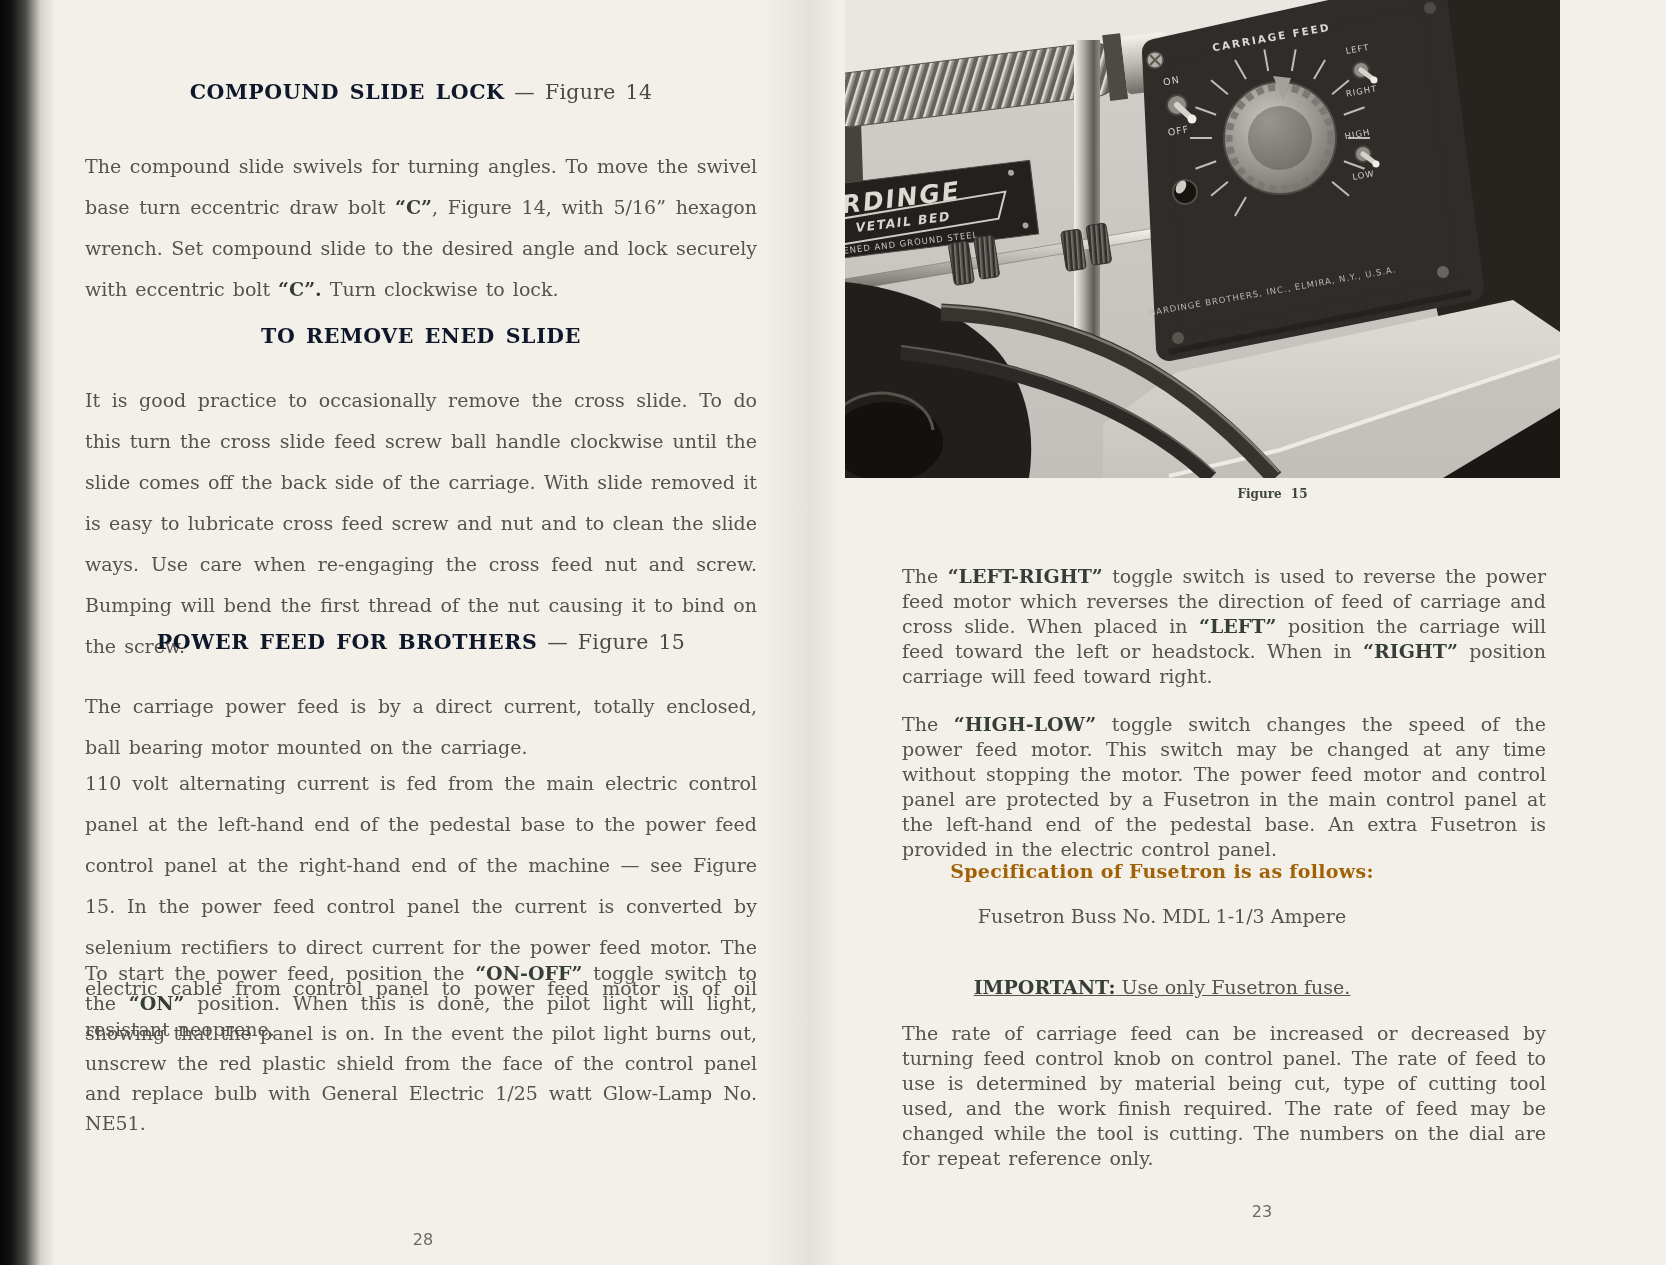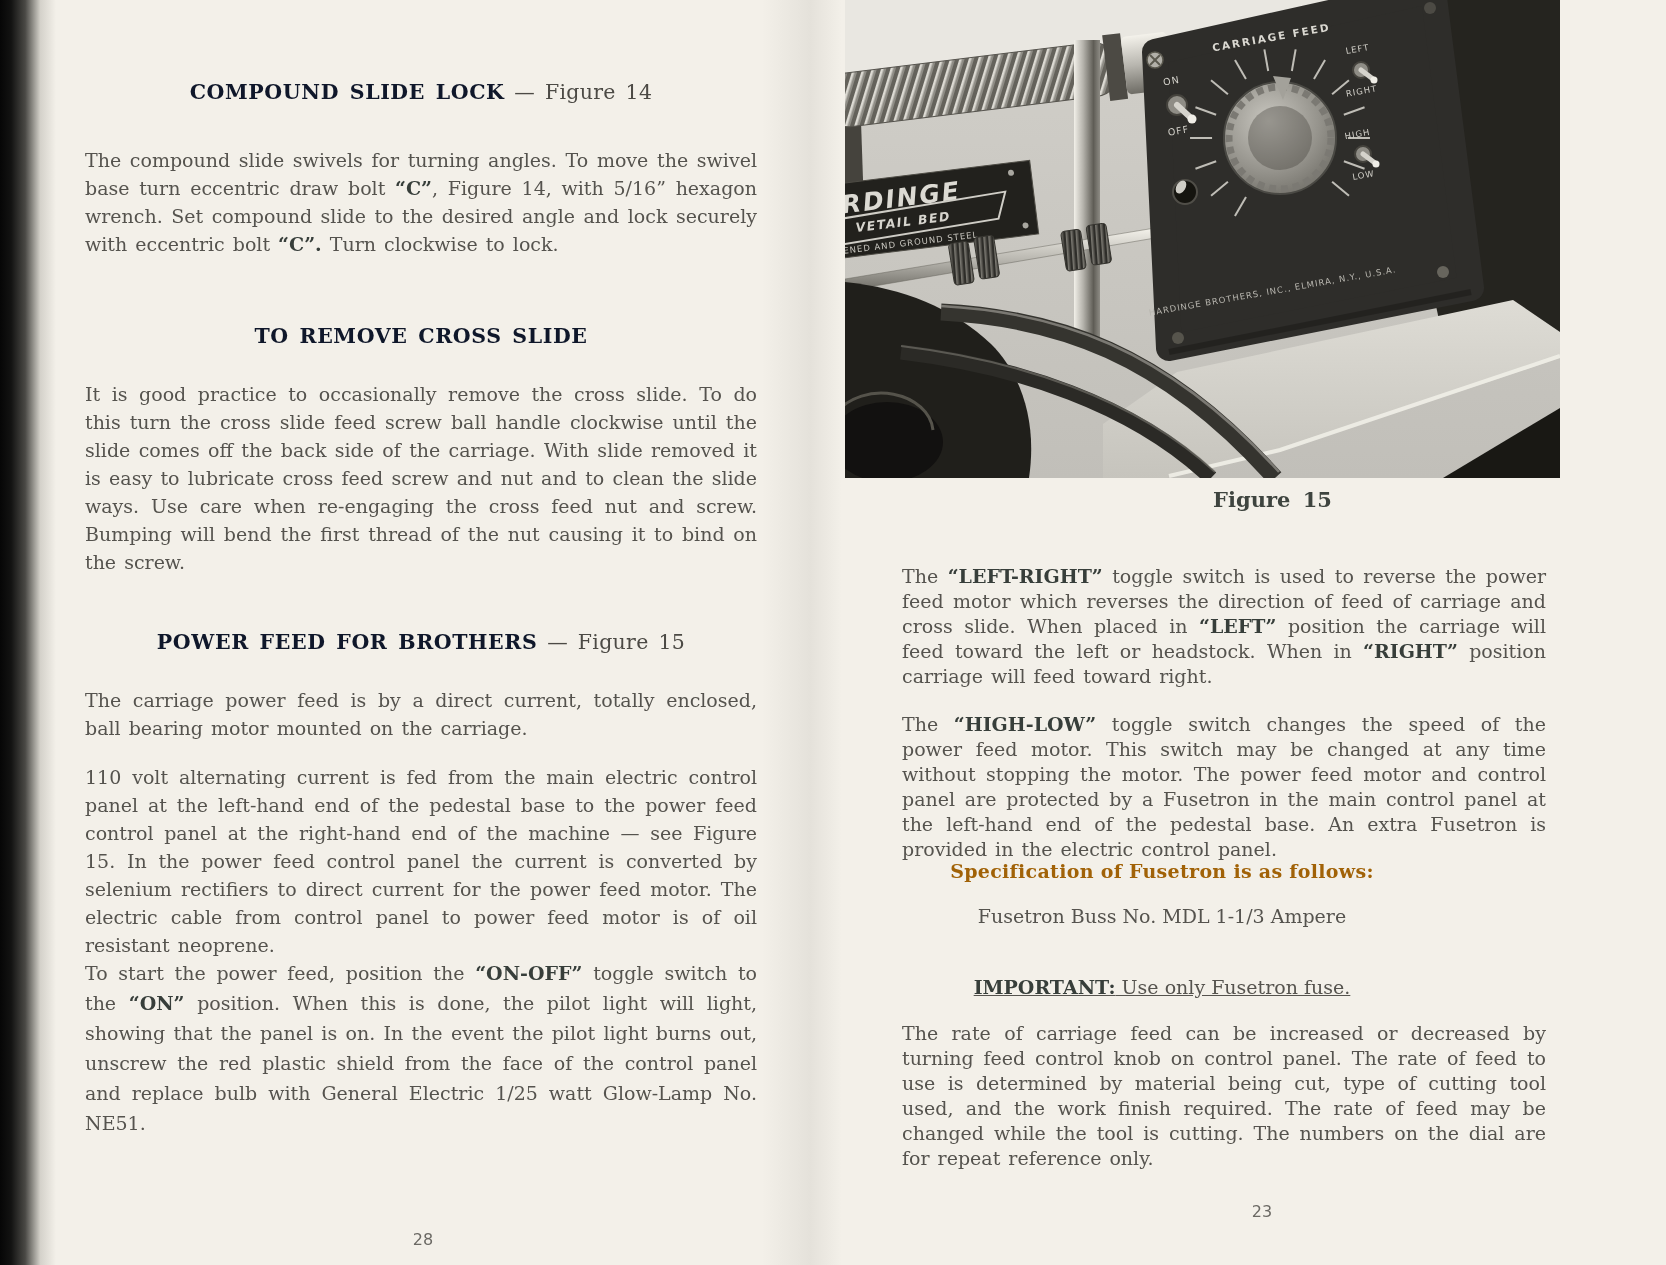--- a/index.html
+++ b/index.html
@@ -9,42 +9,42 @@
   #scan{position:absolute;inset:0;}
   .gutter-shadow{position:absolute;left:0;top:0;width:56px;height:100%;
        background:linear-gradient(90deg,#060606 0%,#131312 20%,#4a4945 45%,rgba(120,118,110,.25) 72%,rgba(120,118,110,0) 100%);}
   .spine-shade{position:absolute;left:762px;top:0;width:80px;height:100%;
        background:linear-gradient(90deg,rgba(100,97,90,0),rgba(100,97,90,.10) 60%,rgba(100,97,90,0));}
   .block{position:absolute;}
   .heading{font-size:20.5px;color:#4c4a45;text-align:center;letter-spacing:.3px;word-spacing:3px;}
   .heading strong{color:#0f172a;letter-spacing:.6px;}
   .para{font-size:19px;color:#55534e;text-align:justify;word-spacing:2px;}
   .para strong,.centerline strong{color:#373e3a;}
-  .left-col{line-height:28px;}
+  .left-col{line-height:41px;}
   .right-col{line-height:25px;}
   .centerline{font-size:19px;color:#55534e;text-align:center;}
   .centerline.bold{font-weight:bold;color:#a16207;letter-spacing:.3px;}
-  .fig-caption{font-size:21px;font-weight:bold;color:#3e443f;text-align:center;word-spacing:5px;}
+  .fig-caption{font-size:12px;font-weight:bold;color:#3e443f;text-align:center;word-spacing:5px;}
   .page-num{font-family:"DejaVu Sans",sans-serif;font-size:16px;color:#6b6964;text-align:center;}
   svg text{font-family:"DejaVu Sans",sans-serif;}
 </style>
 </head>
 <body>
 
 <div id="scan">
 
   <div class="gutter-shadow"></div>
   <div class="spine-shade"></div>
 
   <div>
     <div class="block heading" style="left:85px;top:80px;width:672px;"><strong>COMPOUND SLIDE LOCK</strong><span> — Figure 14</span></div>
 
     <div class="block para left-col" style="left:85px;top:146px;width:672px;"><span>The compound slide swivels for turning angles.  To move the swivel base turn eccentric draw bolt </span><strong>“C”</strong><span>, Figure 14, with 5/16” hexagon wrench.  Set compound slide to the desired angle and lock securely with eccentric bolt </span><strong>“C”.</strong><span>  Turn clockwise to lock.</span></div>
 
-    <div class="block heading" style="left:85px;top:324px;width:672px;"><strong>TO REMOVE CROSS SLIDE</strong></div>
+    <div class="block heading" style="left:85px;top:324px;width:672px;"><strong>TO REMOVE ENED SLIDE</strong></div>
 
     <div class="block para left-col" style="left:85px;top:380px;width:672px;"><span>It is good practice to occasionally remove the cross slide.  To do this turn the cross slide feed screw ball handle clockwise until the slide comes off the back side of the carriage.  With slide removed it is easy to lubricate cross feed screw and nut and to clean the slide ways.  Use care when re-engaging the cross feed nut and screw.  Bumping will bend the first thread of the nut causing it to bind on the screw.</span></div>
 
     <div class="block heading" style="left:85px;top:630px;width:672px;"><strong>POWER FEED FOR BROTHERS</strong><span> — Figure 15</span></div>
 
     <div class="block para left-col" style="left:85px;top:686px;width:672px;"><span>The carriage power feed is by a direct current, totally enclosed, ball bearing motor mounted on the carriage.</span></div>
 
     <div class="block para left-col" style="left:85px;top:763px;width:672px;"><span>110 volt alternating current is fed from the main electric control panel at the left-hand end of the pedestal base to the power feed control panel at the right-hand end of the machine — see Figure 15.  In the power feed control panel the current is converted by selenium rectifiers to direct current for the power feed motor.  The electric cable from control panel to power feed motor is of oil resistant neoprene.</span></div>
 
     <div class="block para left-col" style="left:85px;top:958px;width:672px;line-height:30px;"><span>To start the power feed, position the </span><strong>“ON-OFF”</strong><span> toggle switch to the </span><strong>“ON”</strong><span> position.  When this is done, the pilot light will light, showing that the panel is on.  In the event the pilot light burns out, unscrew the red plastic shield from the face of the control panel and replace bulb with General Electric 1/25 watt Glow-Lamp No. NE51.</span></div>

